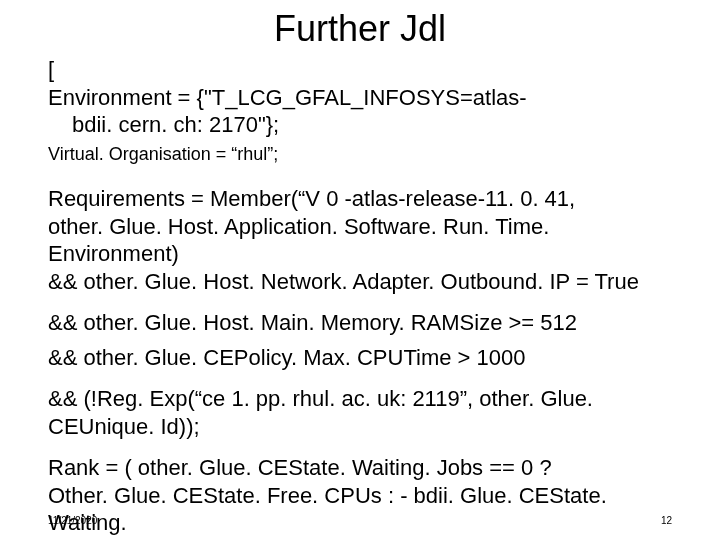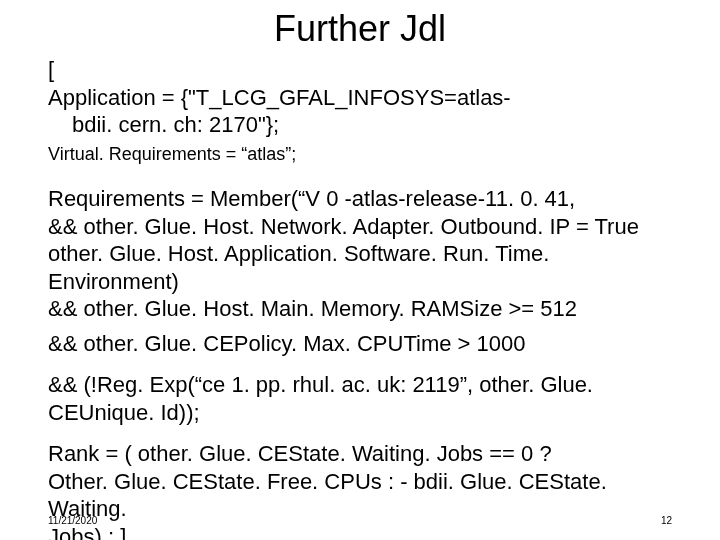--- a/index.html
+++ b/index.html
@@ -12,32 +12,32 @@
 .block{margin-top:20px}
 .footer{position:absolute;bottom:14px;left:48px;right:48px;font-size:10px;display:flex;justify-content:space-between}
 </style>
 </head>
 <body>
 
 <div class="slide">
   <h1 class="title">Further Jdl</h1>
 
   <p class="line med">[</p>
-  <p class="line med">Application = {"T_LCG_GFAL_INFOSYS=atlas-</p>
+  <p class="line med">Environment = {"T_LCG_GFAL_INFOSYS=atlas-</p>
   <p class="line med indent">bdii. cern. ch: 2170"};</p>
 
-  <p class="line sm" style="margin-top:4px">Virtual. Requirements = “atlas”;</p>
+  <p class="line sm" style="margin-top:4px">Virtual. Organisation = “rhul”;</p>
 
   <div class="block">
     <p class="line med">Requirements = Member(“V 0 -atlas-release-11. 0. 41,</p>
+    <p class="line med">other. Glue. Host. Application. Software. Run. Time. Environment)</p>
     <p class="line med"> &amp;&amp; other. Glue. Host. Network. Adapter. Outbound. IP = True</p>
-    <p class="line med">other. Glue. Host. Application. Software. Run. Time. Environment)</p>
   </div>
 
-  <p class="line med" style=""> &amp;&amp; other. Glue. Host. Main. Memory. RAMSize &gt;= 512</p>
+  <p class="line med" style="margin-top:14px"> &amp;&amp; other. Glue. Host. Main. Memory. RAMSize &gt;= 512</p>
   <p class="line med" style="margin-top:7px"> &amp;&amp; other. Glue. CEPolicy. Max. CPUTime &gt; 1000</p>
   <p class="line med" style="margin-top:14px"> &amp;&amp; (!Reg. Exp(“ce 1. pp. rhul. ac. uk: 2119”, other. Glue. CEUnique. Id));</p>
 
   <div class="block" style="margin-top:14px">
     <p class="line med">Rank = ( other. Glue. CEState. Waiting. Jobs == 0 ?</p>
     <p class="line med">Other. Glue. CEState. Free. CPUs : - bdii. Glue. CEState. Waiting.</p>
     <p class="line med">Jobs) ; ]</p>
   </div>
 
   <div class="footer">

